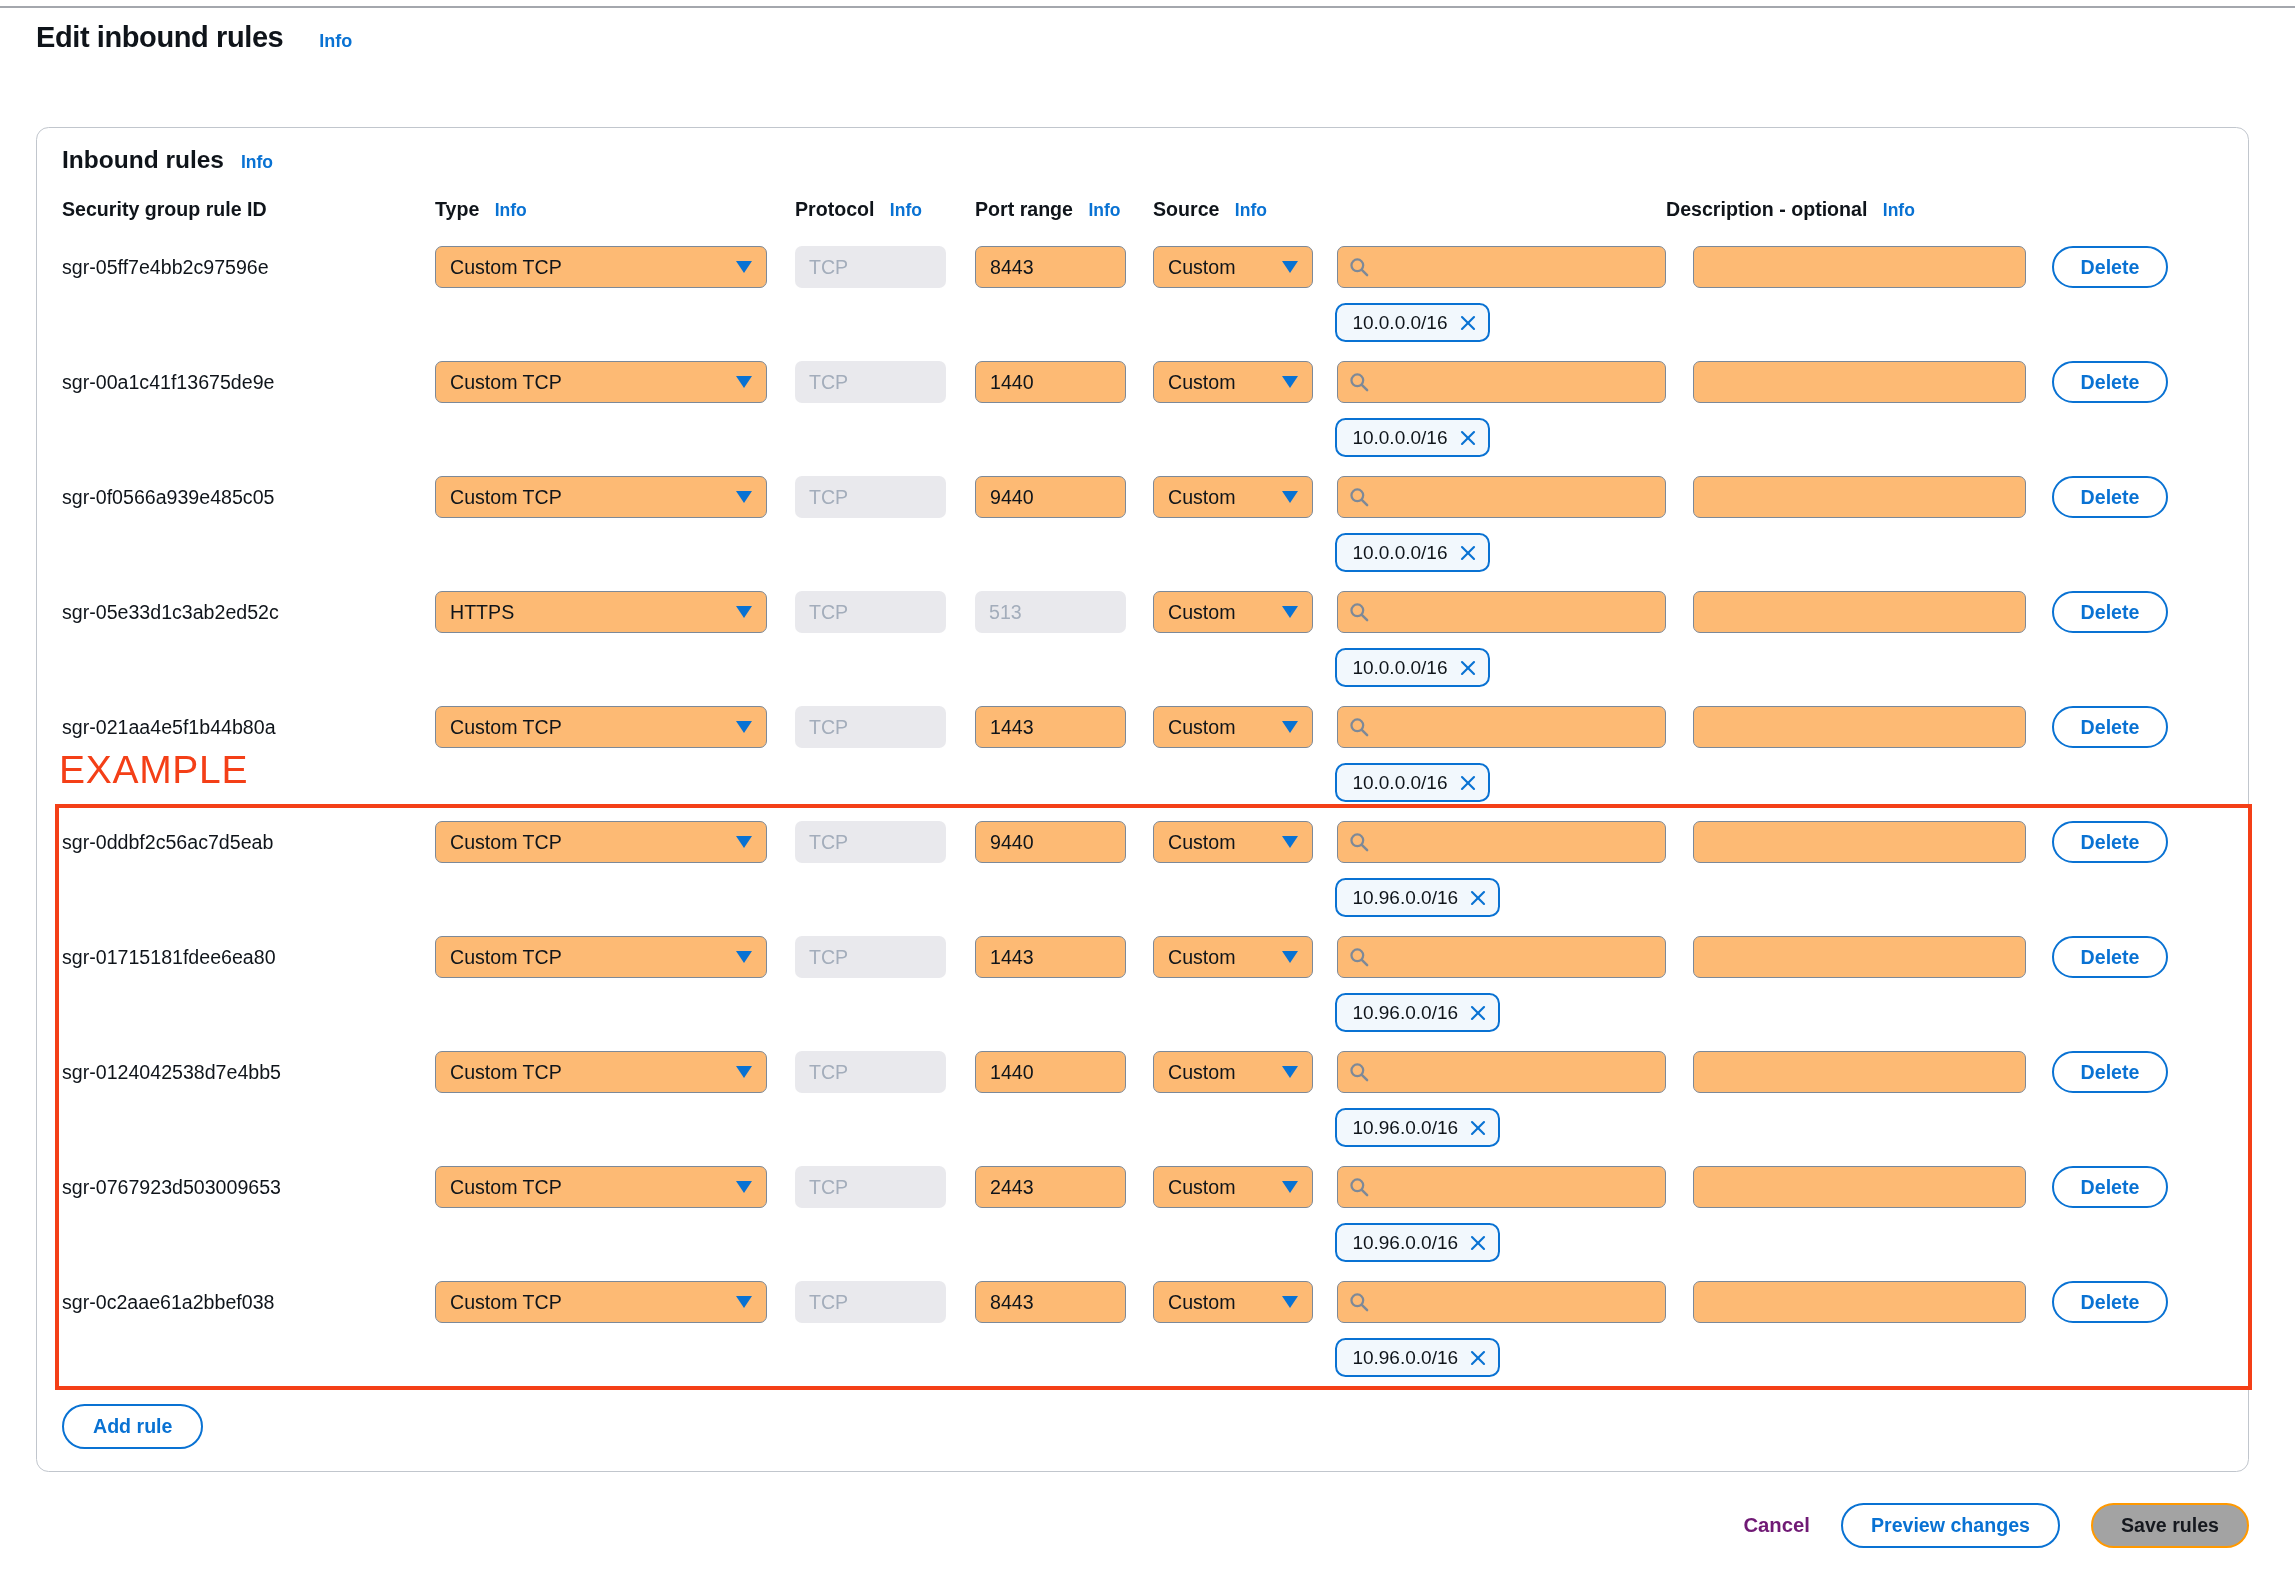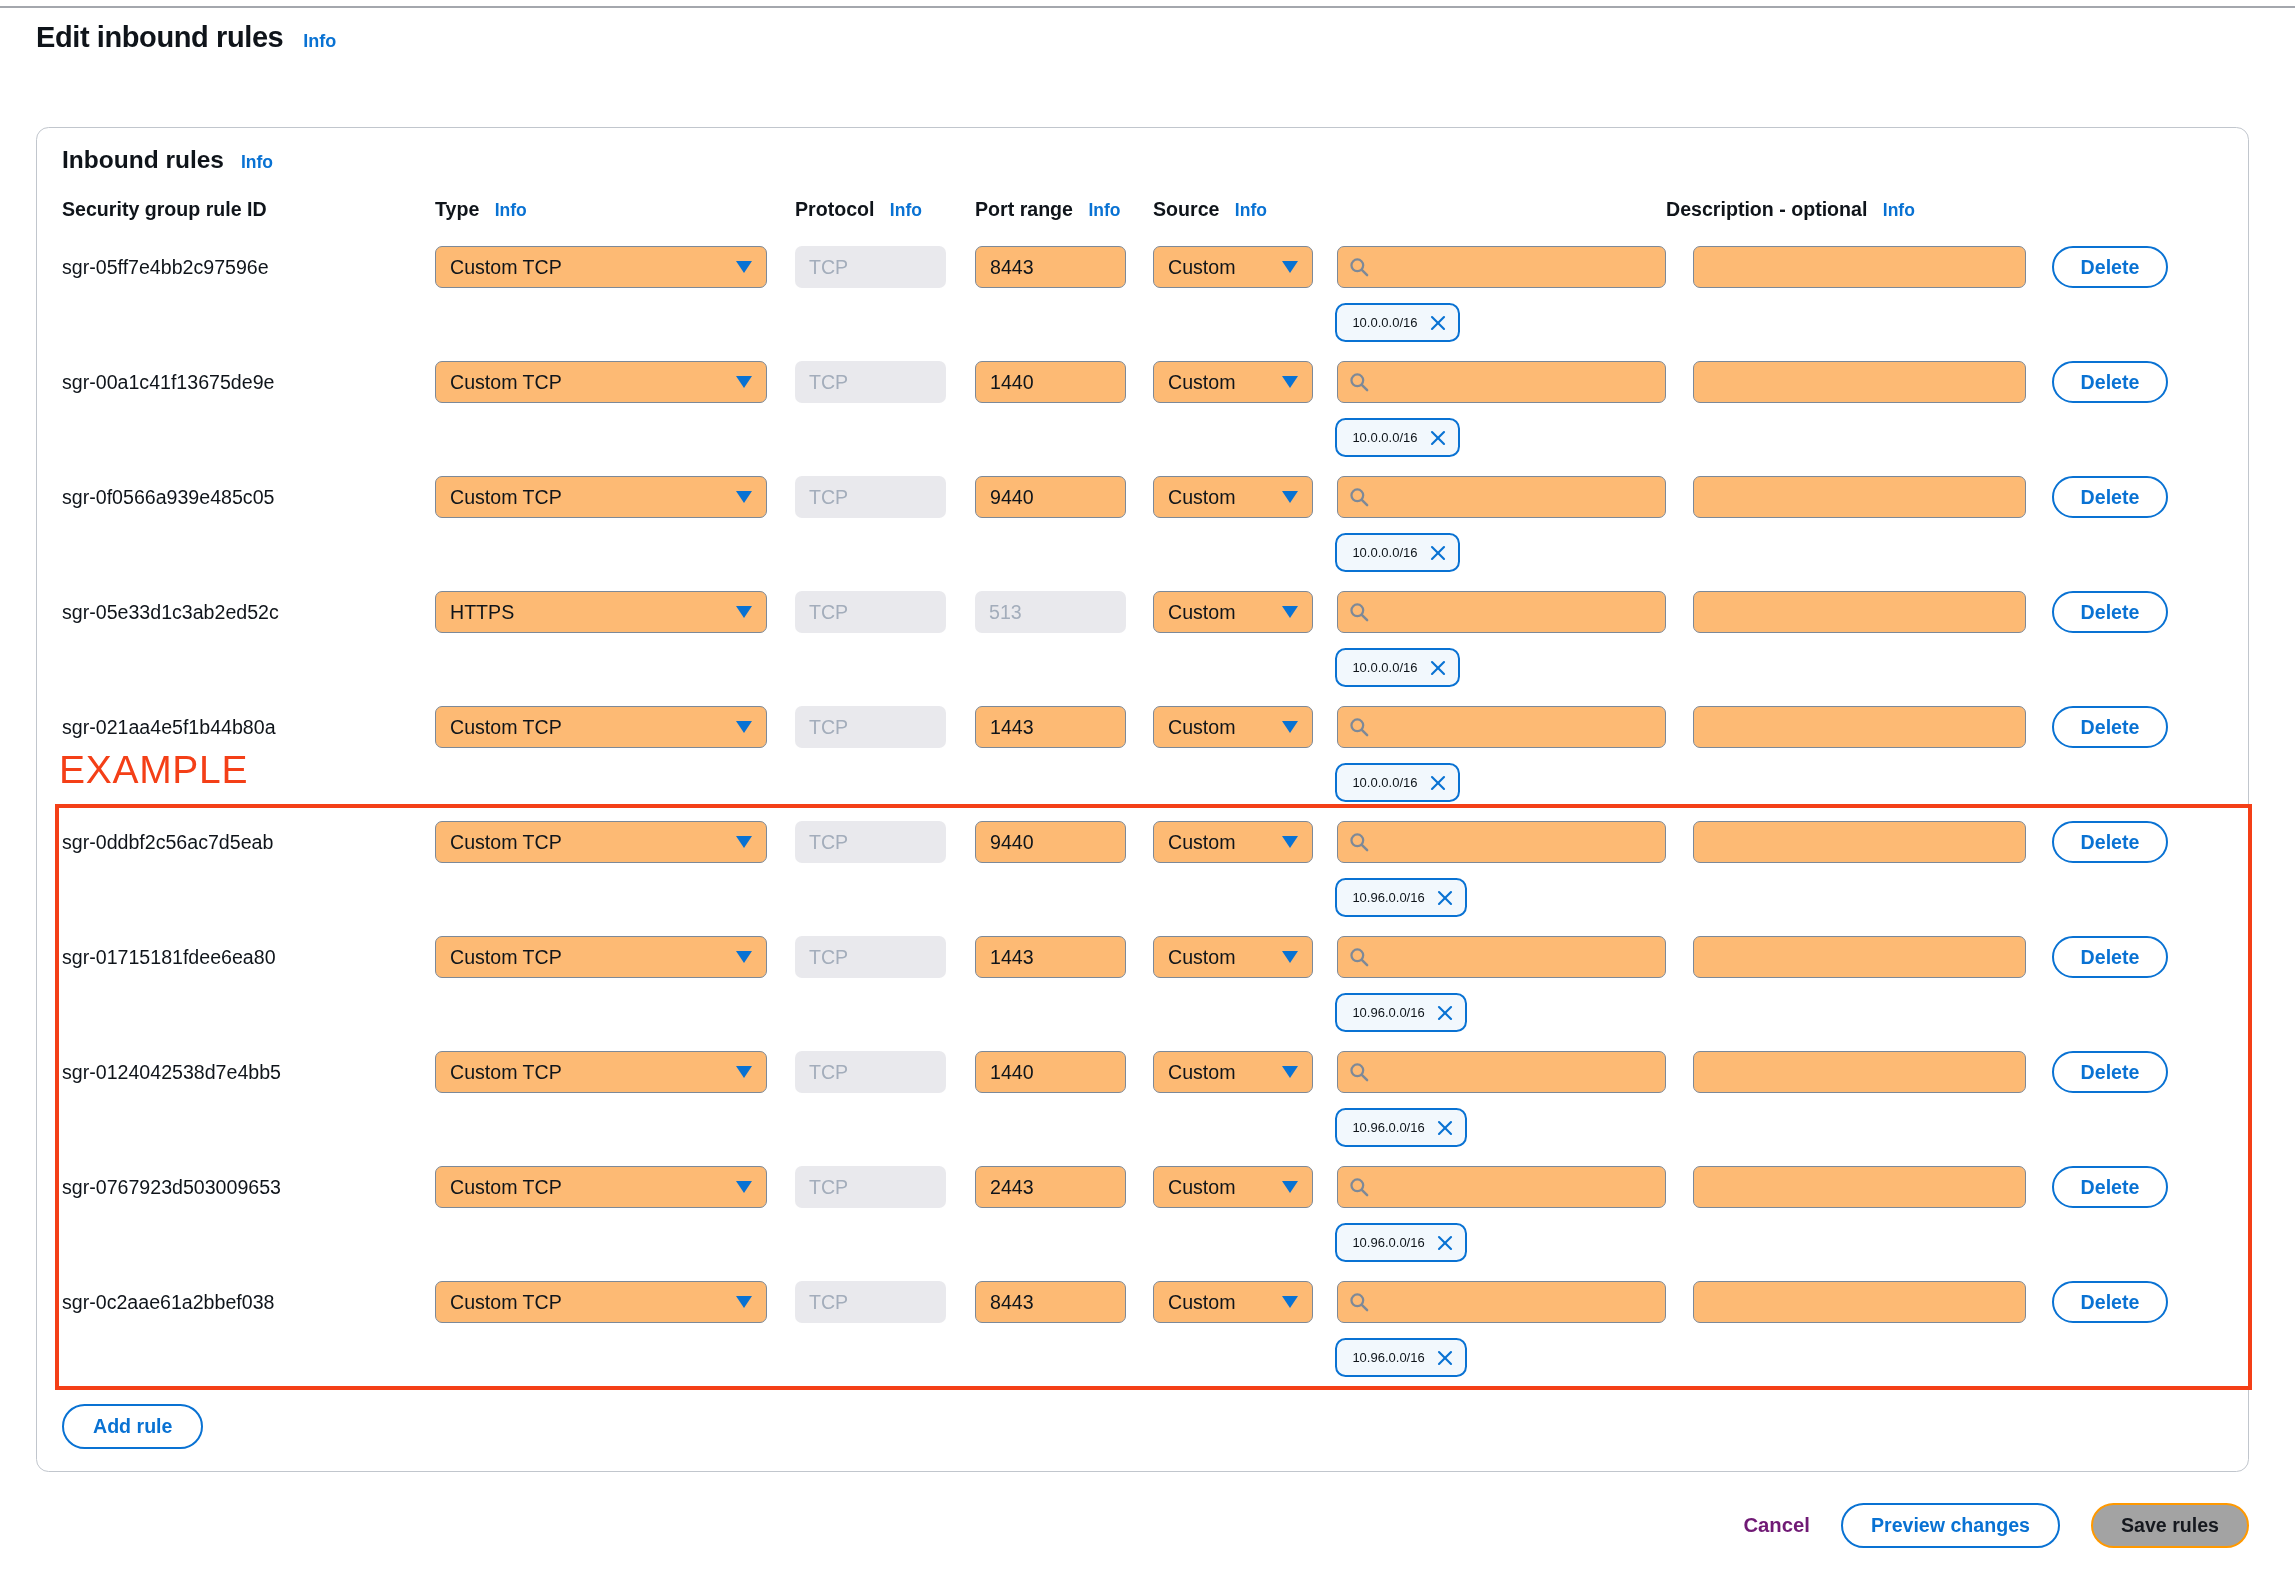--- a/index.html
+++ b/index.html
@@ -5,21 +5,21 @@
   html,body{margin:0;padding:0;background:#ffffff;}
   body{
     width:2295px;height:1595px;position:relative;overflow:hidden;
     font-family:"Liberation Sans", sans-serif;color:#0f141a;
     -webkit-font-smoothing:antialiased;
   }
   .top-divider{position:absolute;left:0;top:5.6px;width:100%;height:2.8px;background:#a4a7ad;}
 
   
   .page-header{position:absolute;left:36px;top:21px;}
-  .page-title-row{display:flex;align-items:baseline;gap:20px;}
+  .page-title-row{display:flex;align-items:baseline;gap:36px;}
   .page-title{font-size:29px;font-weight:700;letter-spacing:-0.4px;}
   .info-link{color:#0972d3;font-weight:600;cursor:pointer;}
   .info-lg{font-size:18px;}
   .info-sm{font-size:17.5px;}
   .page-subtitle{margin-top:12.6px;font-size:19.6px;color:#0f141a;}
 
   
   .card{
     position:absolute;left:36px;top:127px;width:2213px;height:1345px;
     border:1.4px solid #c1c6cd;border-radius:12.6px;background:#fff;box-sizing:border-box;
@@ -55,21 +55,21 @@
   .caret{width:0;height:0;border-left:8.4px solid transparent;border-right:8.4px solid transparent;border-top:12px solid #0972d3;flex:none;}
   .field-disabled{border:none;background:#e9e9ed;color:#a3adbb;}
   .field input{border:none;outline:none;background:transparent;width:100%;font:inherit;color:inherit;padding:0;}
   .search-field{gap:8.4px;padding:0 9.8px;}
   .search-field svg{flex:none;}
 
   .chip-row{margin-left:1298px;margin-top:15.4px;height:39px;}
   .chip{
     display:inline-flex;align-items:center;gap:11.2px;height:39px;box-sizing:border-box;
     border:2.1px solid #0972d3;border-radius:10.5px;background:#f2f8fd;
-    padding:0 11.2px 0 15.4px;font-size:13px;color:#0f141a;
+    padding:0 11.2px 0 15.4px;font-size:19px;color:#0f141a;
   }
   .chip svg{cursor:pointer;flex:none;}
 
   .btn{
     display:inline-flex;align-items:center;justify-content:center;box-sizing:border-box;
     border:2.1px solid #0972d3;border-radius:24px;background:#fff;color:#0972d3;
     font-size:19.6px;font-weight:700;cursor:pointer;font-family:inherit;
   }
   .delete-btn{width:116px;height:42px;}
   .add-rule-btn{position:absolute;left:25px;top:1276px;height:45px;padding:0 29px;}

